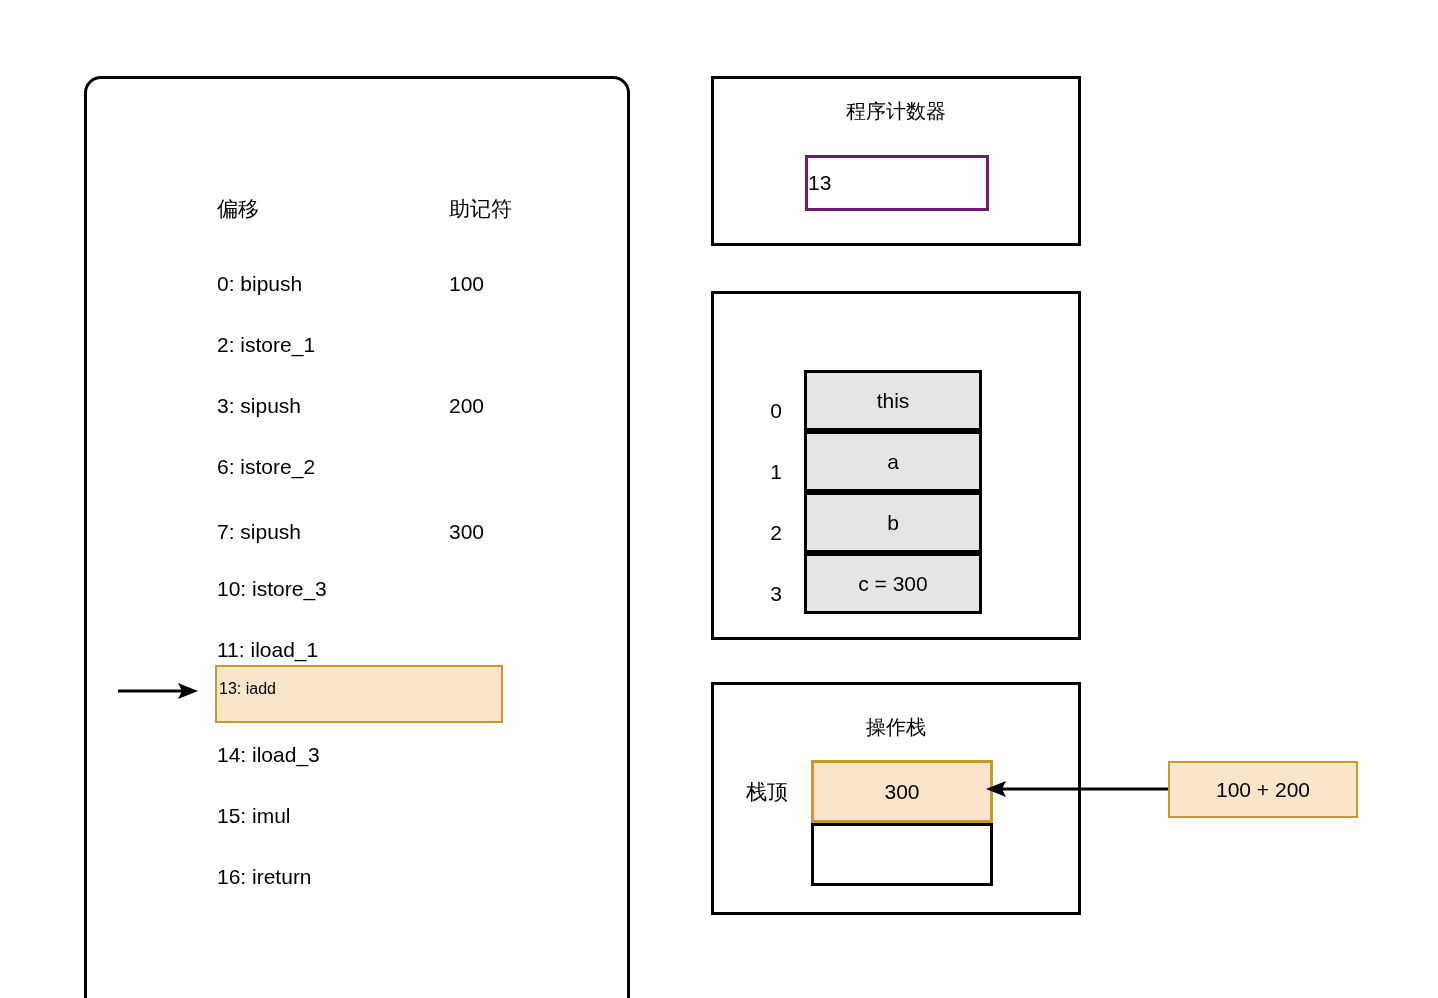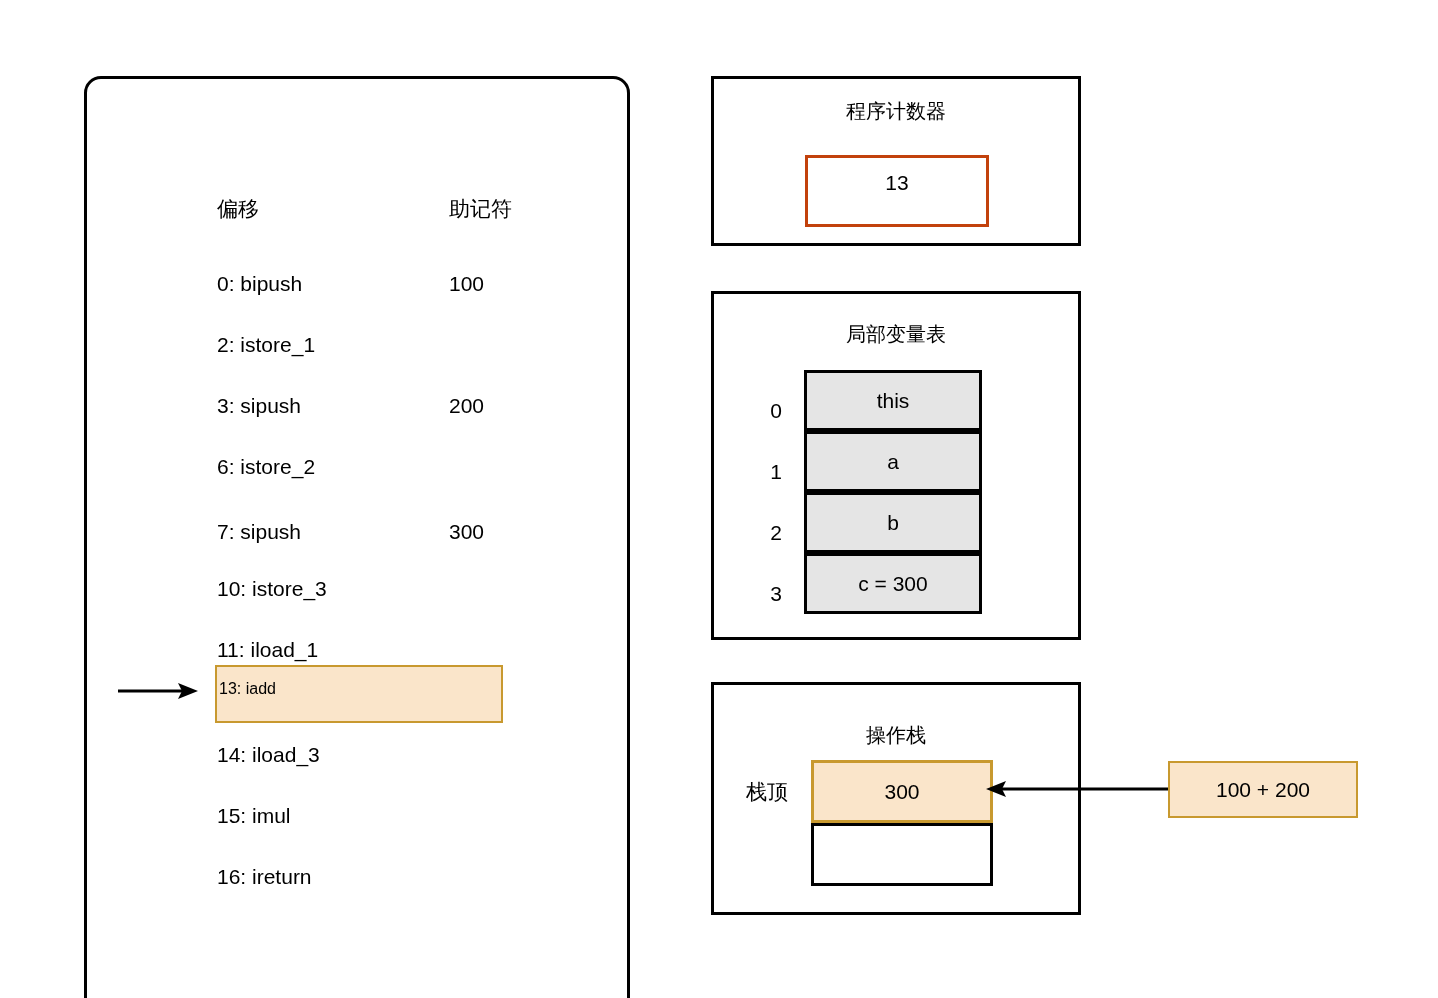--- a/index.html
+++ b/index.html
@@ -98,26 +98,25 @@
     top: 76px;
     width: 370px;
     height: 170px;
   }
   #pc-panel .panel-title { top: 22px; }
   #pc-value-box {
     position: absolute;
     left: 91px;
     top: 76px;
     width: 184px;
-    height: 72px;
-    border: 3px solid #c2410c;
+    height: 56px;
+    border: 3px solid #701a75;
     box-sizing: border-box;
     font-size: 21px;
     line-height: 50px;
-    text-align: center;
   }
 
   
   #locals-panel {
     left: 711px;
     top: 291px;
     width: 370px;
     height: 349px;
   }
   #locals-panel .panel-title { top: 30px; }
@@ -144,21 +143,21 @@
     white-space: nowrap;
   }
 
   
   #stack-panel {
     left: 711px;
     top: 682px;
     width: 370px;
     height: 233px;
   }
-  #stack-panel .panel-title { top: 32px; margin-top: 8px; }
+  #stack-panel .panel-title { top: 32px; }
   #stack-top-label {
     position: absolute;
     left: 32px;
     top: 96px;
     font-size: 21px;
     line-height: 1;
     white-space: nowrap;
   }
   .stack-cell {
     position: absolute;
@@ -272,21 +271,20 @@
     <line x1="0" y1="12" x2="66" y2="12" stroke="#000000" stroke-width="3"></line>
     <polygon points="80,12 60,4 64,12 60,20" fill="#000000"></polygon>
   </svg>
 
   <div class="panel" id="pc-panel">
     <div class="panel-title">程序计数器</div>
     <div id="pc-value-box">13</div>
   </div>
 
   <div class="panel" id="locals-panel">
-    <div class="panel-title">局部变量表</div>
 
     <span class="slot-index" style="top:106px;">0</span>
     <div class="slot-cell" style="top:79px;">this</div>
 
     <span class="slot-index" style="top:167px;">1</span>
     <div class="slot-cell" style="top:140px;">a</div>
 
     <span class="slot-index" style="top:228px;">2</span>
     <div class="slot-cell" style="top:201px;">b</div>
 

